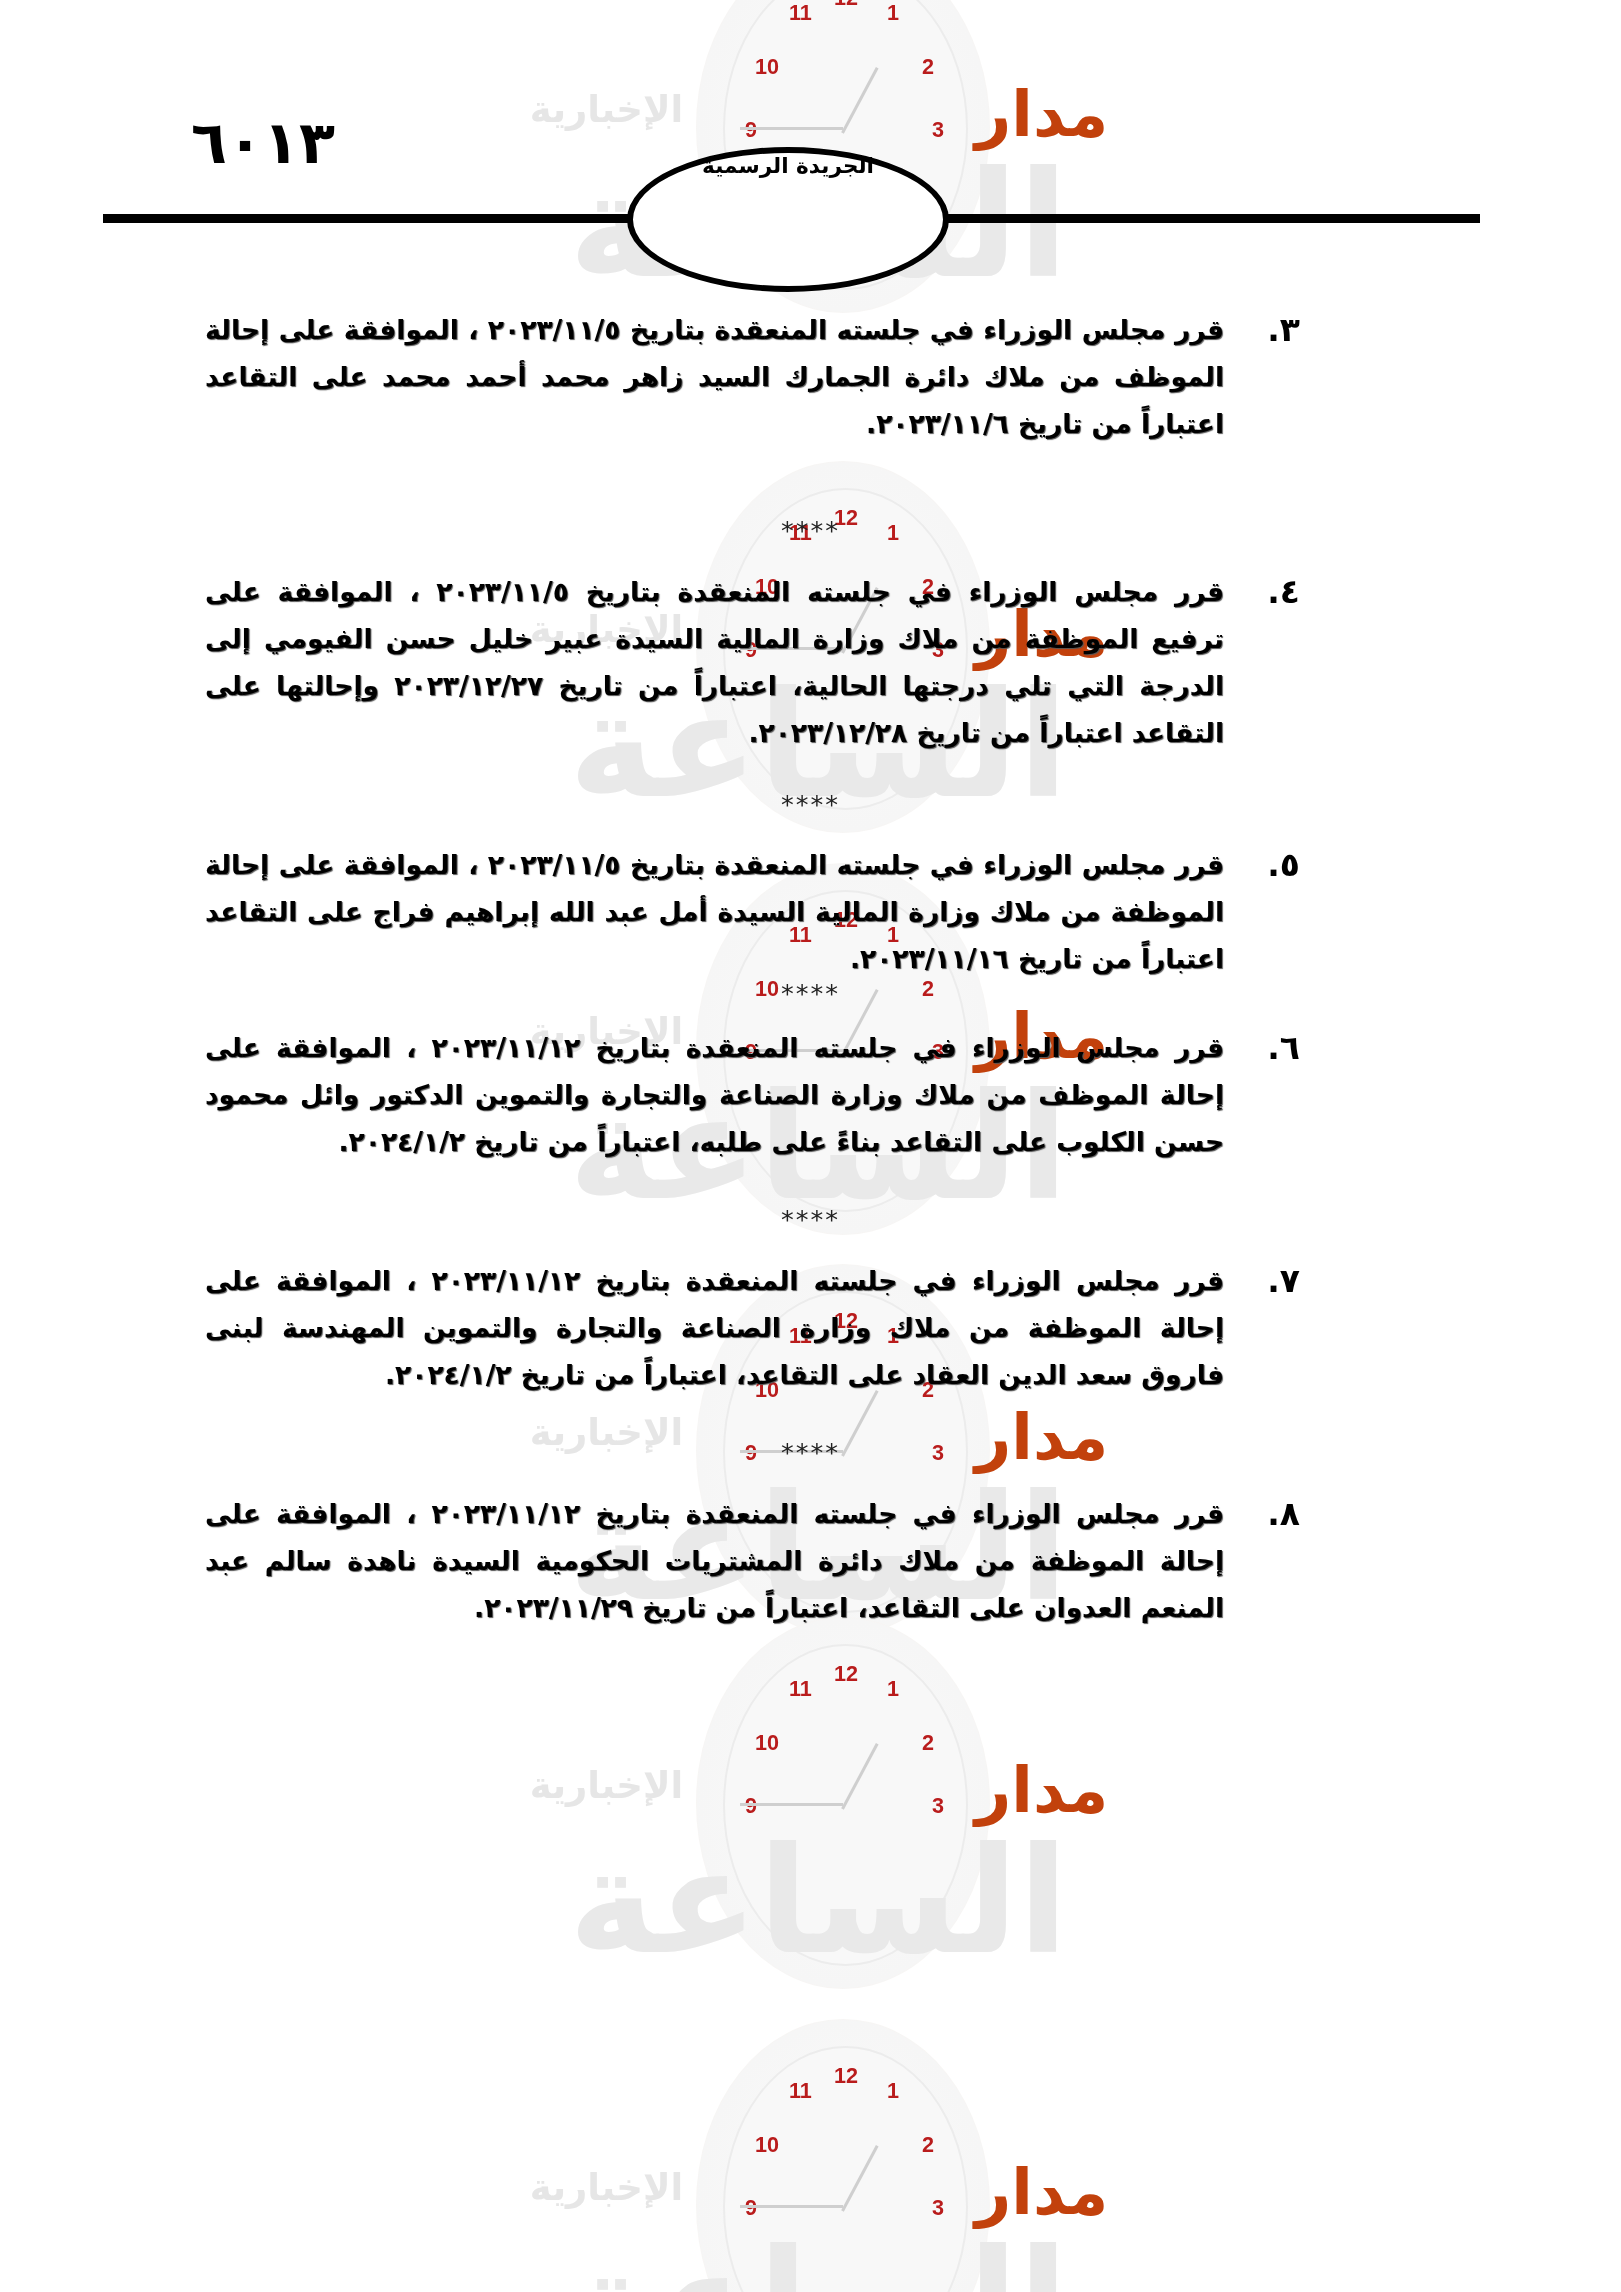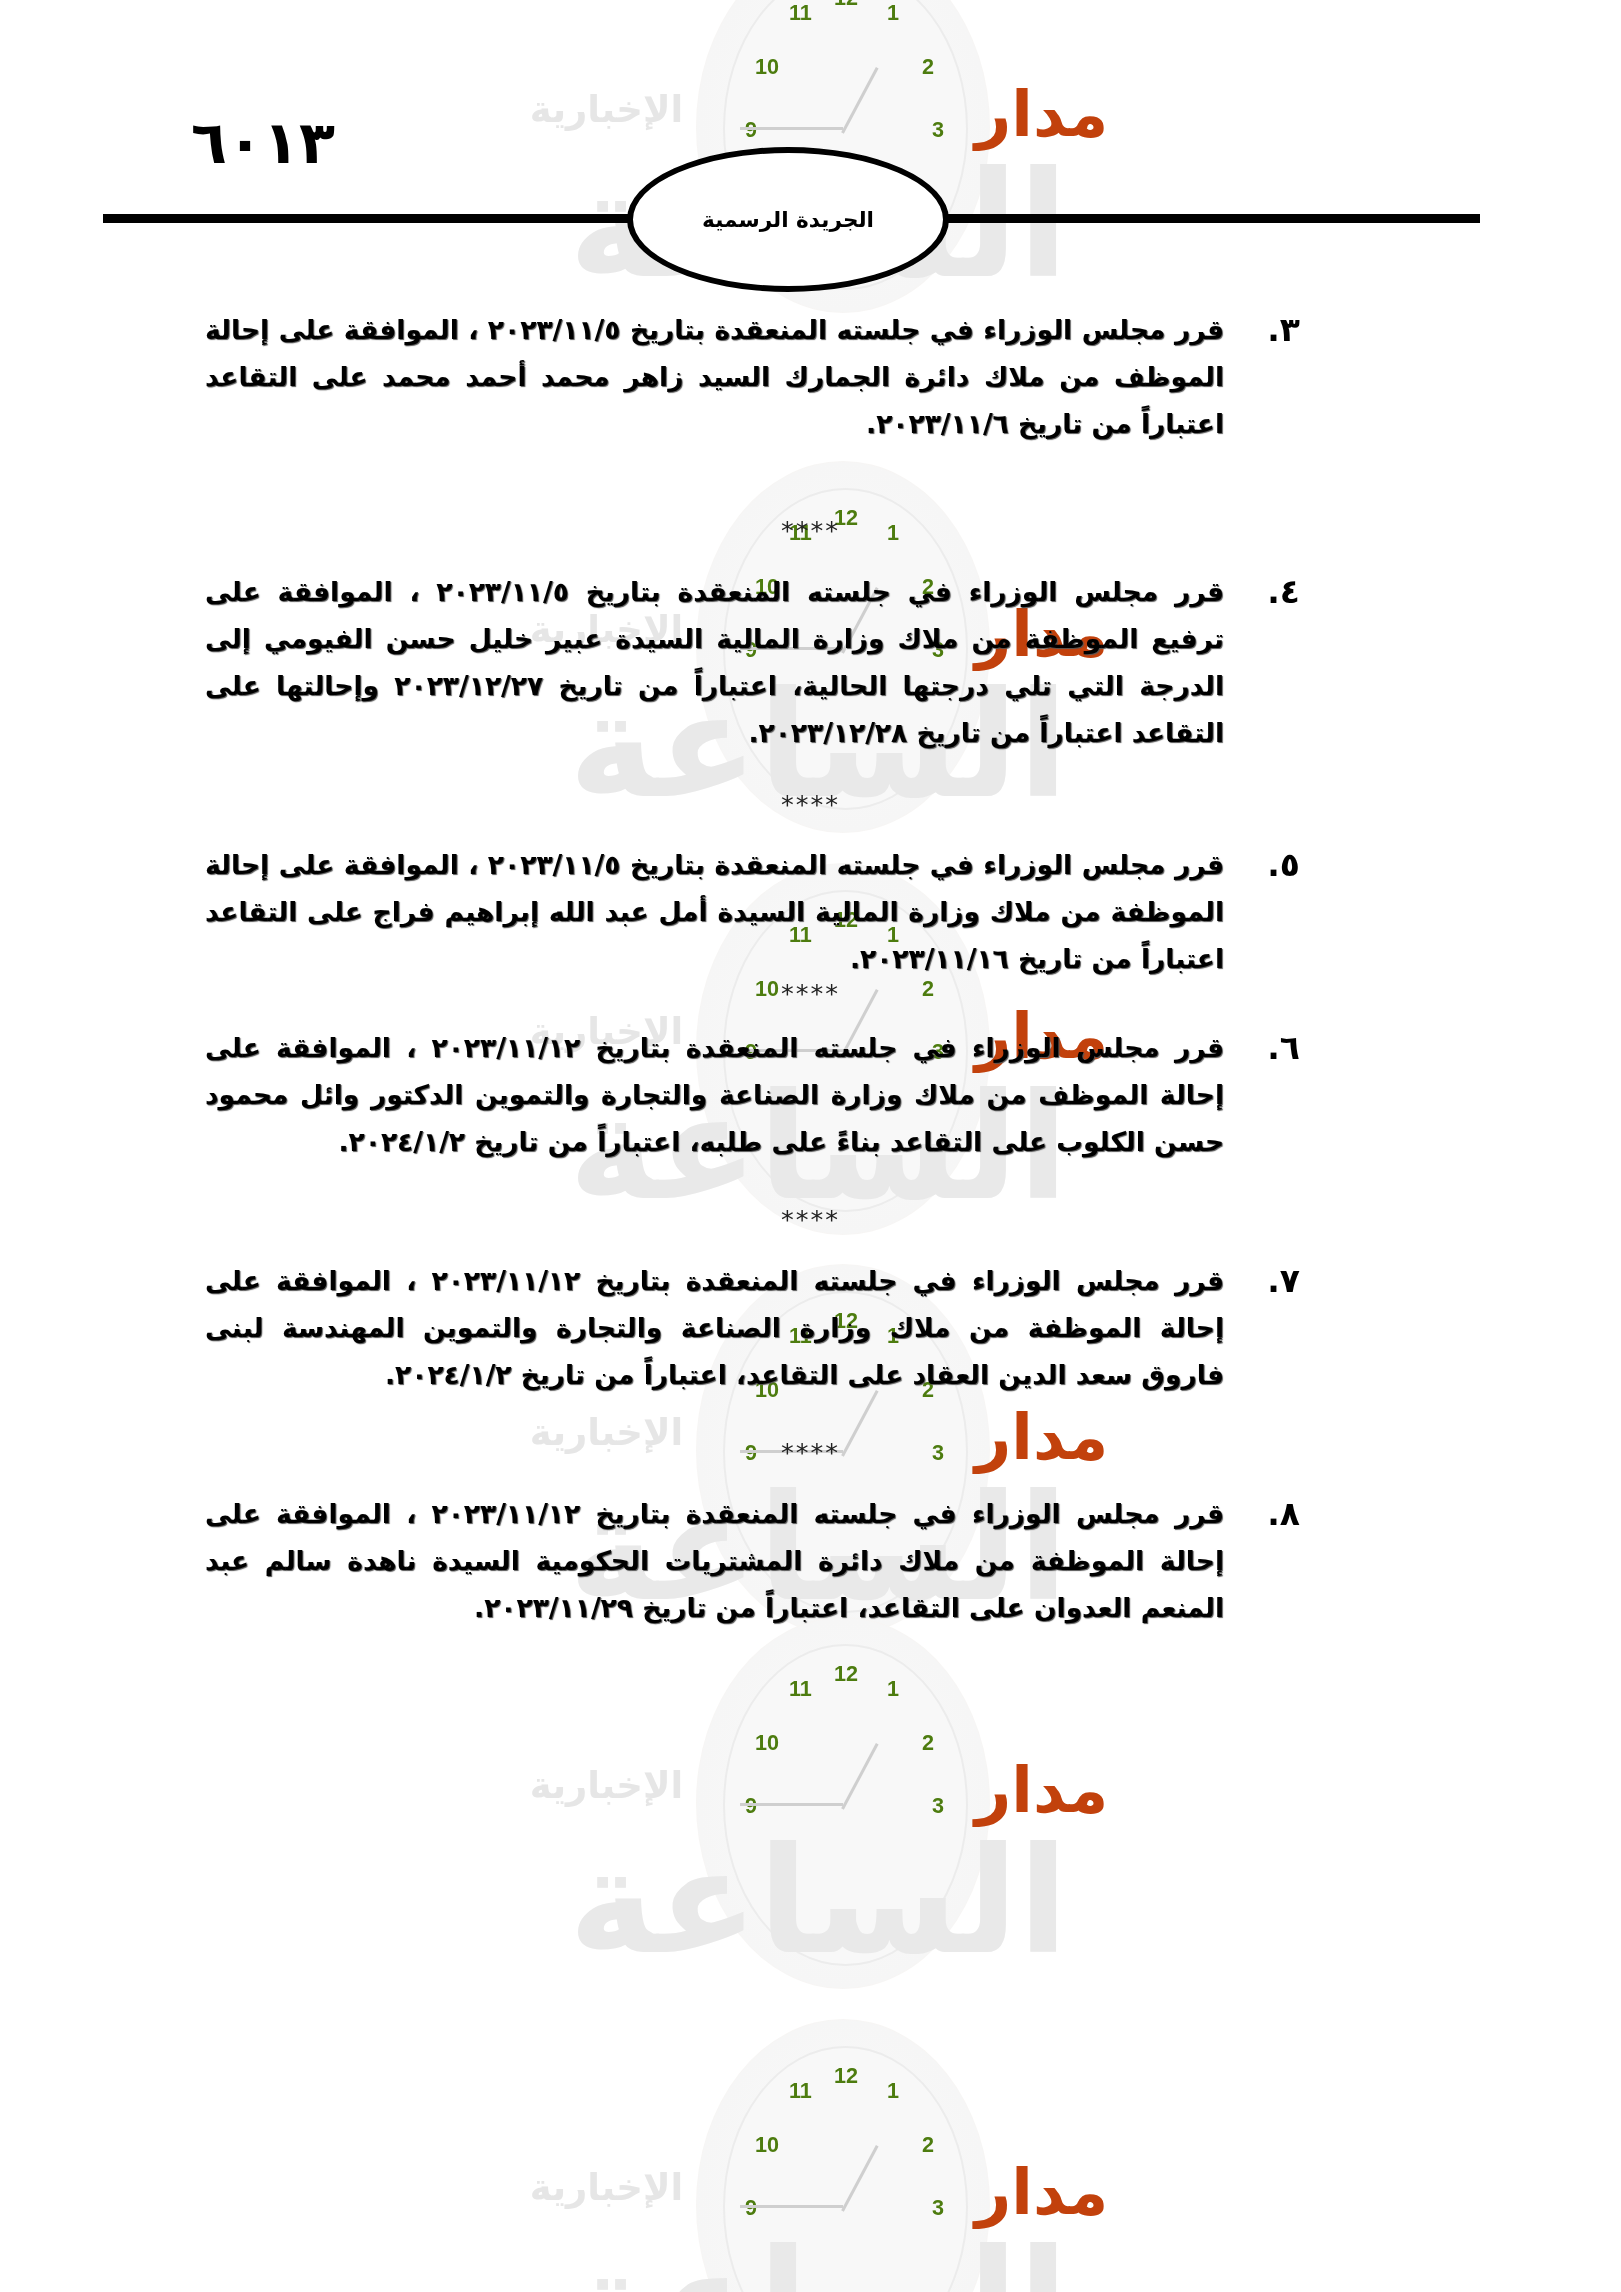--- a/index.html
+++ b/index.html
@@ -11,36 +11,36 @@
   
   .wm { position: absolute; left: 515px; width: 608px; height: 382px; pointer-events: none; }
   .wm .ring {
     position: absolute; left: 181px; top: 0; width: 294px; height: 372px; border-radius: 50%;
     background: radial-gradient(ellipse at center, #fafafa 0%, #f6f6f6 70%, #fde9d6 78%, #fcd7b5 86%, #fff1e4 100%);
   }
   .wm .face {
     position: absolute; left: 208px; top: 27.4px; width: 241px; height: 318px; border-radius: 50%;
     background: #f8f8f8; border: 2px solid #ececec;
   }
-  .wm .num { position: absolute; font: bold 21.6px "Liberation Sans", sans-serif; color: #4d7c0f; }
+  .wm .num { position: absolute; font: bold 21.6px "Liberation Sans", sans-serif; color: #b91c1c; }
   .wm .hand1 { position: absolute; left: 225px; top: 186px; width: 103px; height: 2.9px; background: #cfcfcf; }
   .wm .hand2 { position: absolute; left: 326px; top: 118px; width: 2.9px; height: 74px; background: #cfcfcf; transform: rotate(28deg); transform-origin: bottom; }
   .wm .brand-top { position: absolute; right: 14.7px; top: 137px; font: bold 63px "DejaVu Sans", sans-serif; color: #c2410c; }
   .wm .brand-sub { position: absolute; left: 14.7px; top: 147px; font: bold 37px "DejaVu Sans", sans-serif; color: #e6e6e6; }
   .wm .brand-big { position: absolute; left: 29px; top: 211px; width: 549px; text-align: center; font: bold 147px "DejaVu Sans", sans-serif; color: #e9e9e9; line-height: 1; letter-spacing: 9.8px; }
 
   
   .page-number {
     position: absolute; left: 191px; top: 108px; font: bold 59px "DejaVu Sans", sans-serif;
     letter-spacing: 3.9px; direction: rtl;
   }
   .rule { position: absolute; left: 103px; top: 214px; width: 1377px; height: 8.8px; background: #000; }
   .oval {
     position: absolute; left: 627px; top: 147px; width: 310px; height: 133px; border: 6.9px solid #000;
-    border-radius: 50%; background: #fff; display: flex; align-items: center; justify-content: center;
+    border-radius: 50%; background: #fff; display: flex; justify-content: center;
   }
   .oval span { font: bold 21.6px "DejaVu Sans", sans-serif; direction: rtl; }
 
   
   .item { position: absolute; right: 397px; width: 1019px; direction: rtl; }
   .item .num {
     position: absolute; right: -76px; top: 0; font: bold 33px "DejaVu Sans", sans-serif; line-height: 47px;
   }
   .item p {
     margin: 0; font: bold 26.5px "DejaVu Sans", sans-serif; line-height: 47px; text-align: justify;

